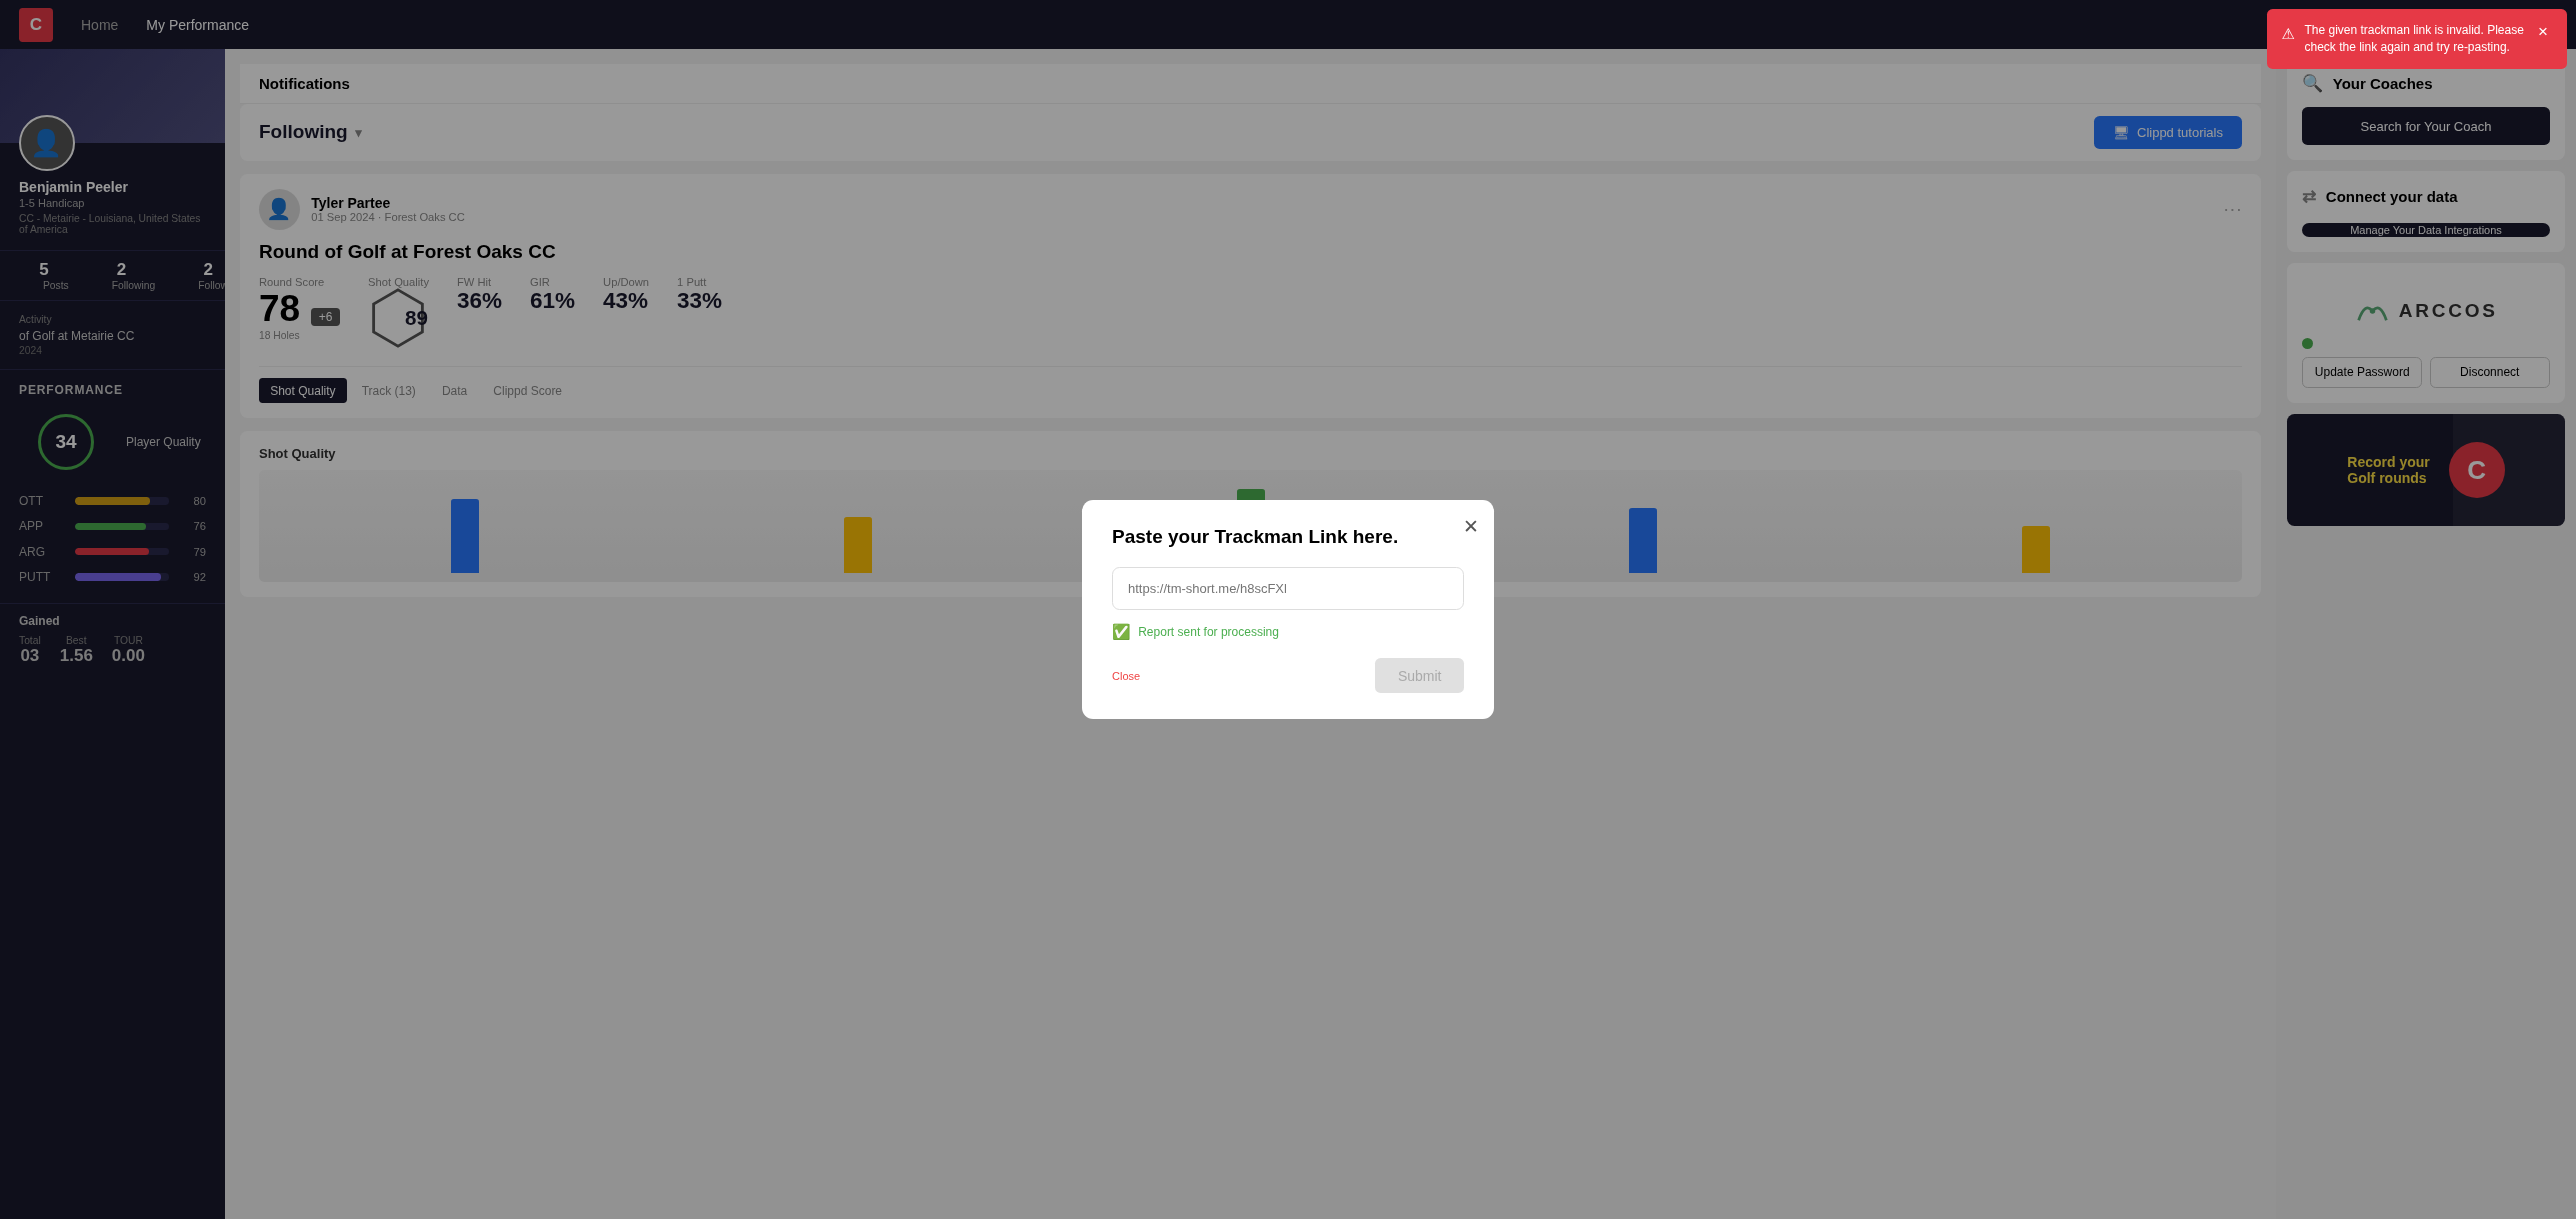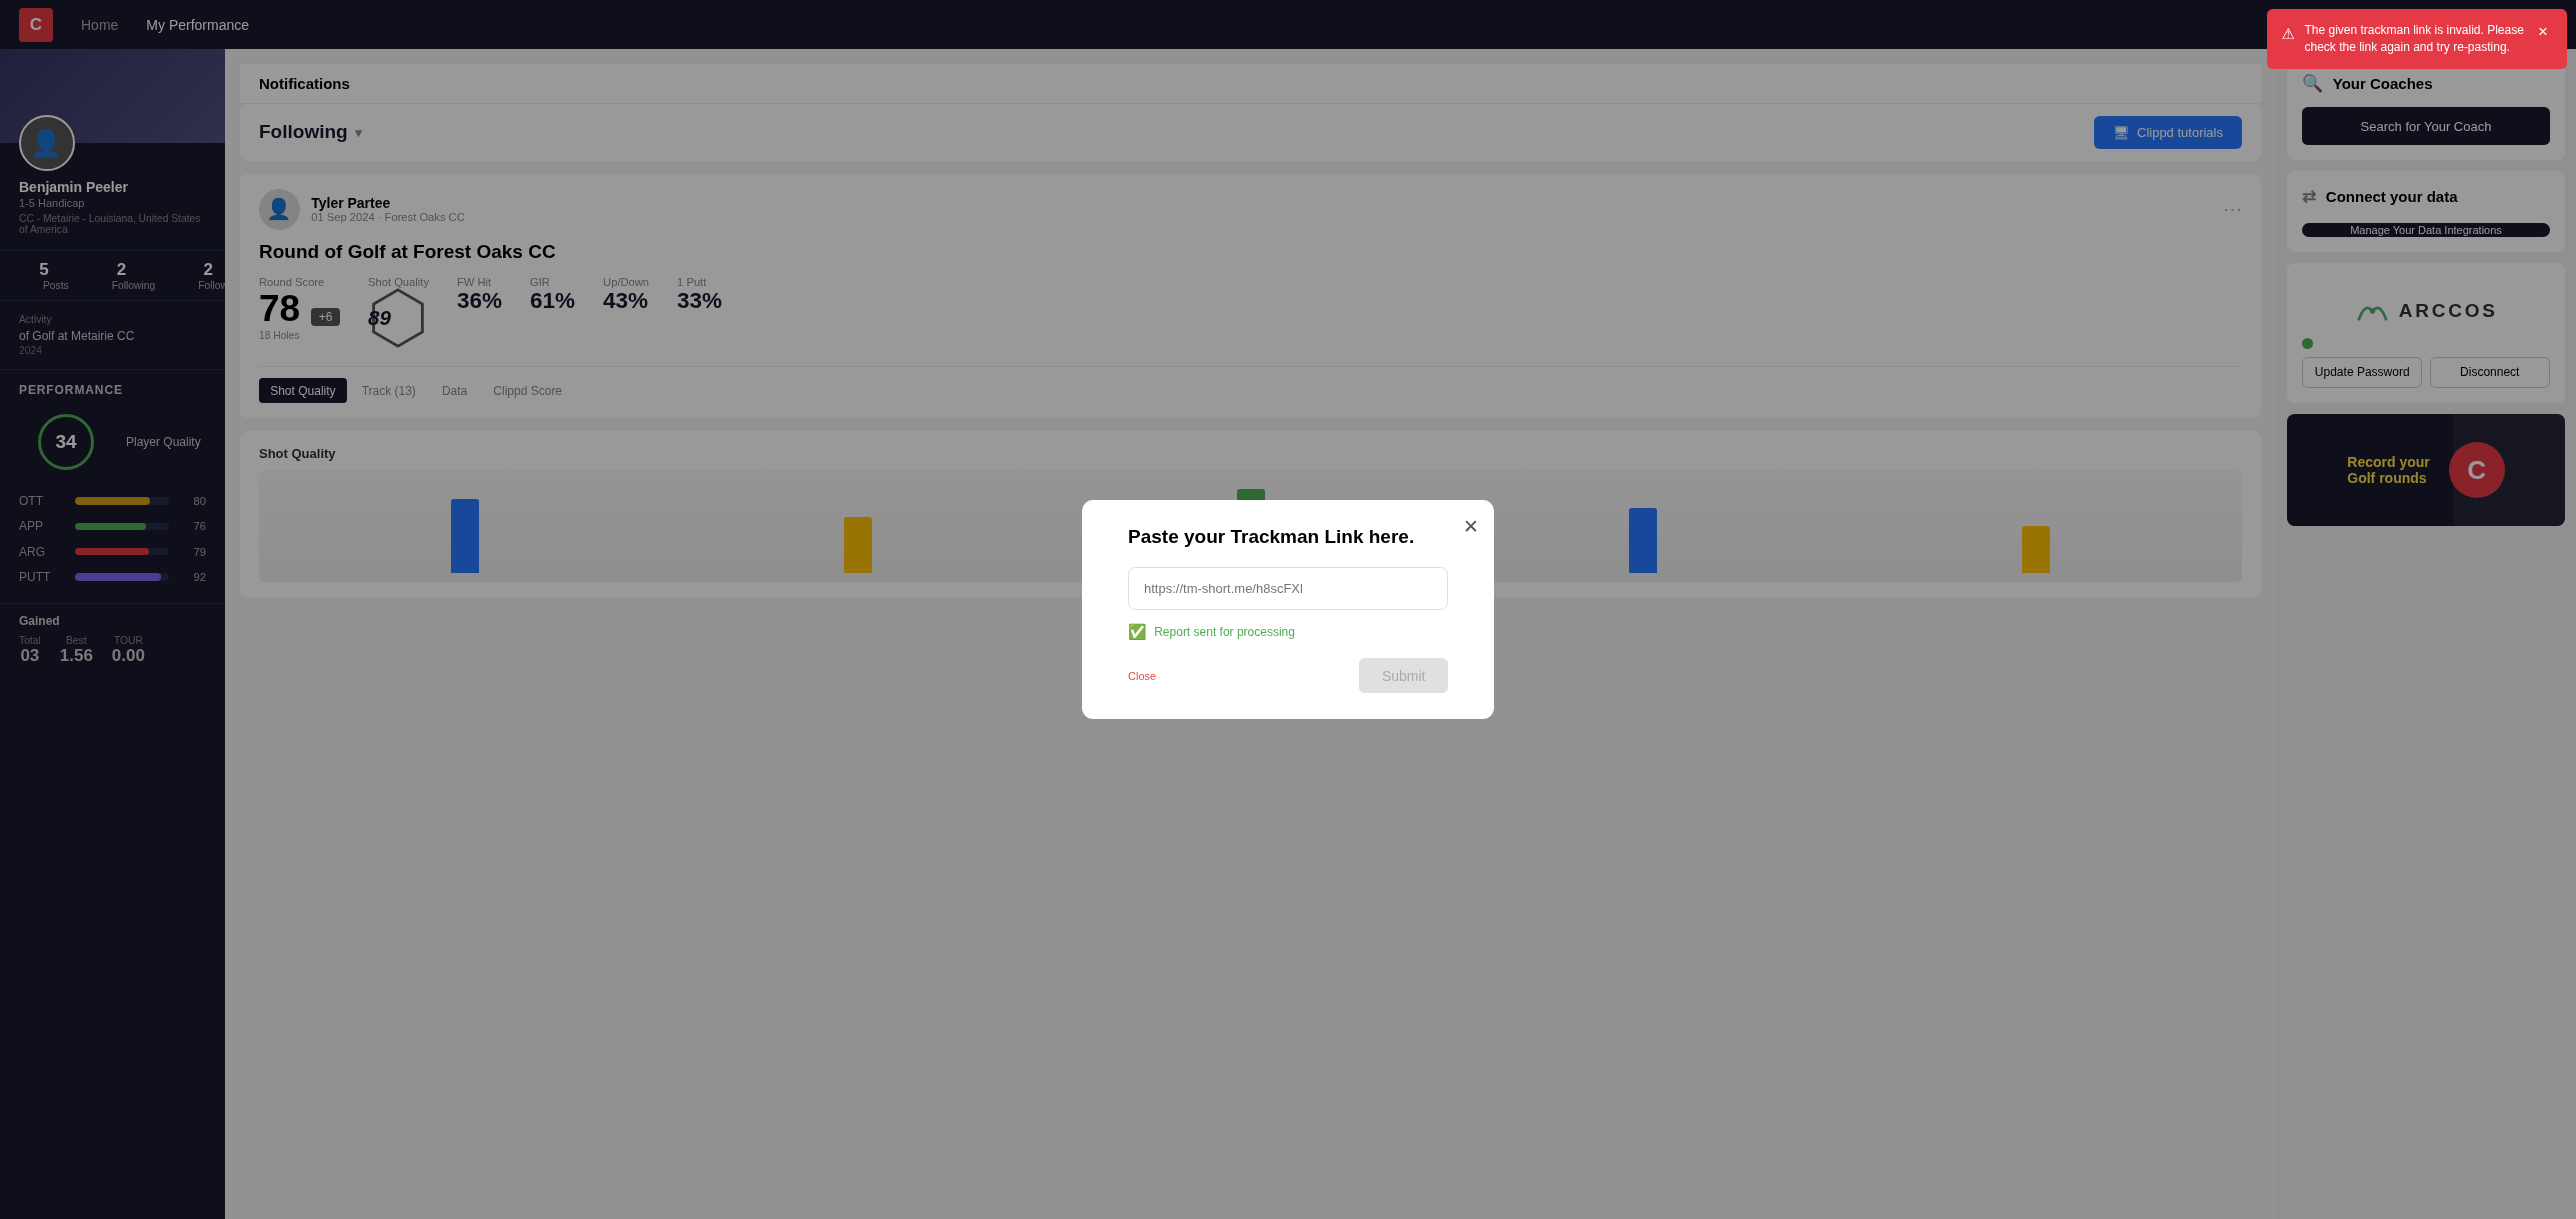--- a/index.html
+++ b/index.html
@@ -190,23 +190,22 @@
     .post-stat .pstat-sub { font-size: 10.3px; color: #888; }
     .round-score-num { font-size: 37px; font-weight: bold; }
     .round-score-badge {
       display: inline-block;
       background: #555; color: white;
       border-radius: 3.7px; padding: 1.9px 7.5px; font-size: 12px; margin-left: 5.6px;
     }
     .shot-quality-hex {
       width: 60px; height: 60px;
       background: none;
-      display: flex; align-items: center; justify-content: flex-start;
+      display: flex; align-items: center; justify-content: flex-end;
       position: relative;
-      font-style: italic;
     }
     .shot-quality-hex svg { position: absolute; }
     .shot-quality-val { font-size: 20.6px; font-weight: bold; color: #1a1a2e; position: relative; z-index: 1; }
 
     .post-tabs {
       display: flex; gap: 3.7px;
       border-top: 0.9px solid #eee; padding-top: 11.2px; margin-top: 7.5px;
       font-size: 12px; color: #888; overflow-x: auto;
     }
     .post-tab { padding: 5.6px 11.2px; cursor: pointer; border-radius: 3.7px; white-space: nowrap; }
@@ -294,21 +293,21 @@
     .modal-overlay {
       position: fixed;
       top: 0; left: 0; right: 0; bottom: 0;
       background: rgba(0,0,0,0.4);
       display: flex; align-items: center; justify-content: center;
       z-index: 500;
     }
     .modal {
       background: white;
       border-radius: 11.2px;
-      padding: 26px 46px;
+      padding: 26px 30px;
       width: 412px;
       max-width: 90vw;
       position: relative;
     }
     .modal-title { font-size: 19px; font-weight: bold; margin-bottom: 19px; }
     .modal-close {
       position: absolute; top: 15px; right: 15px;
       background: none; border: none; font-size: 19px; cursor: pointer; color: #555;
     }
     .modal-input {

